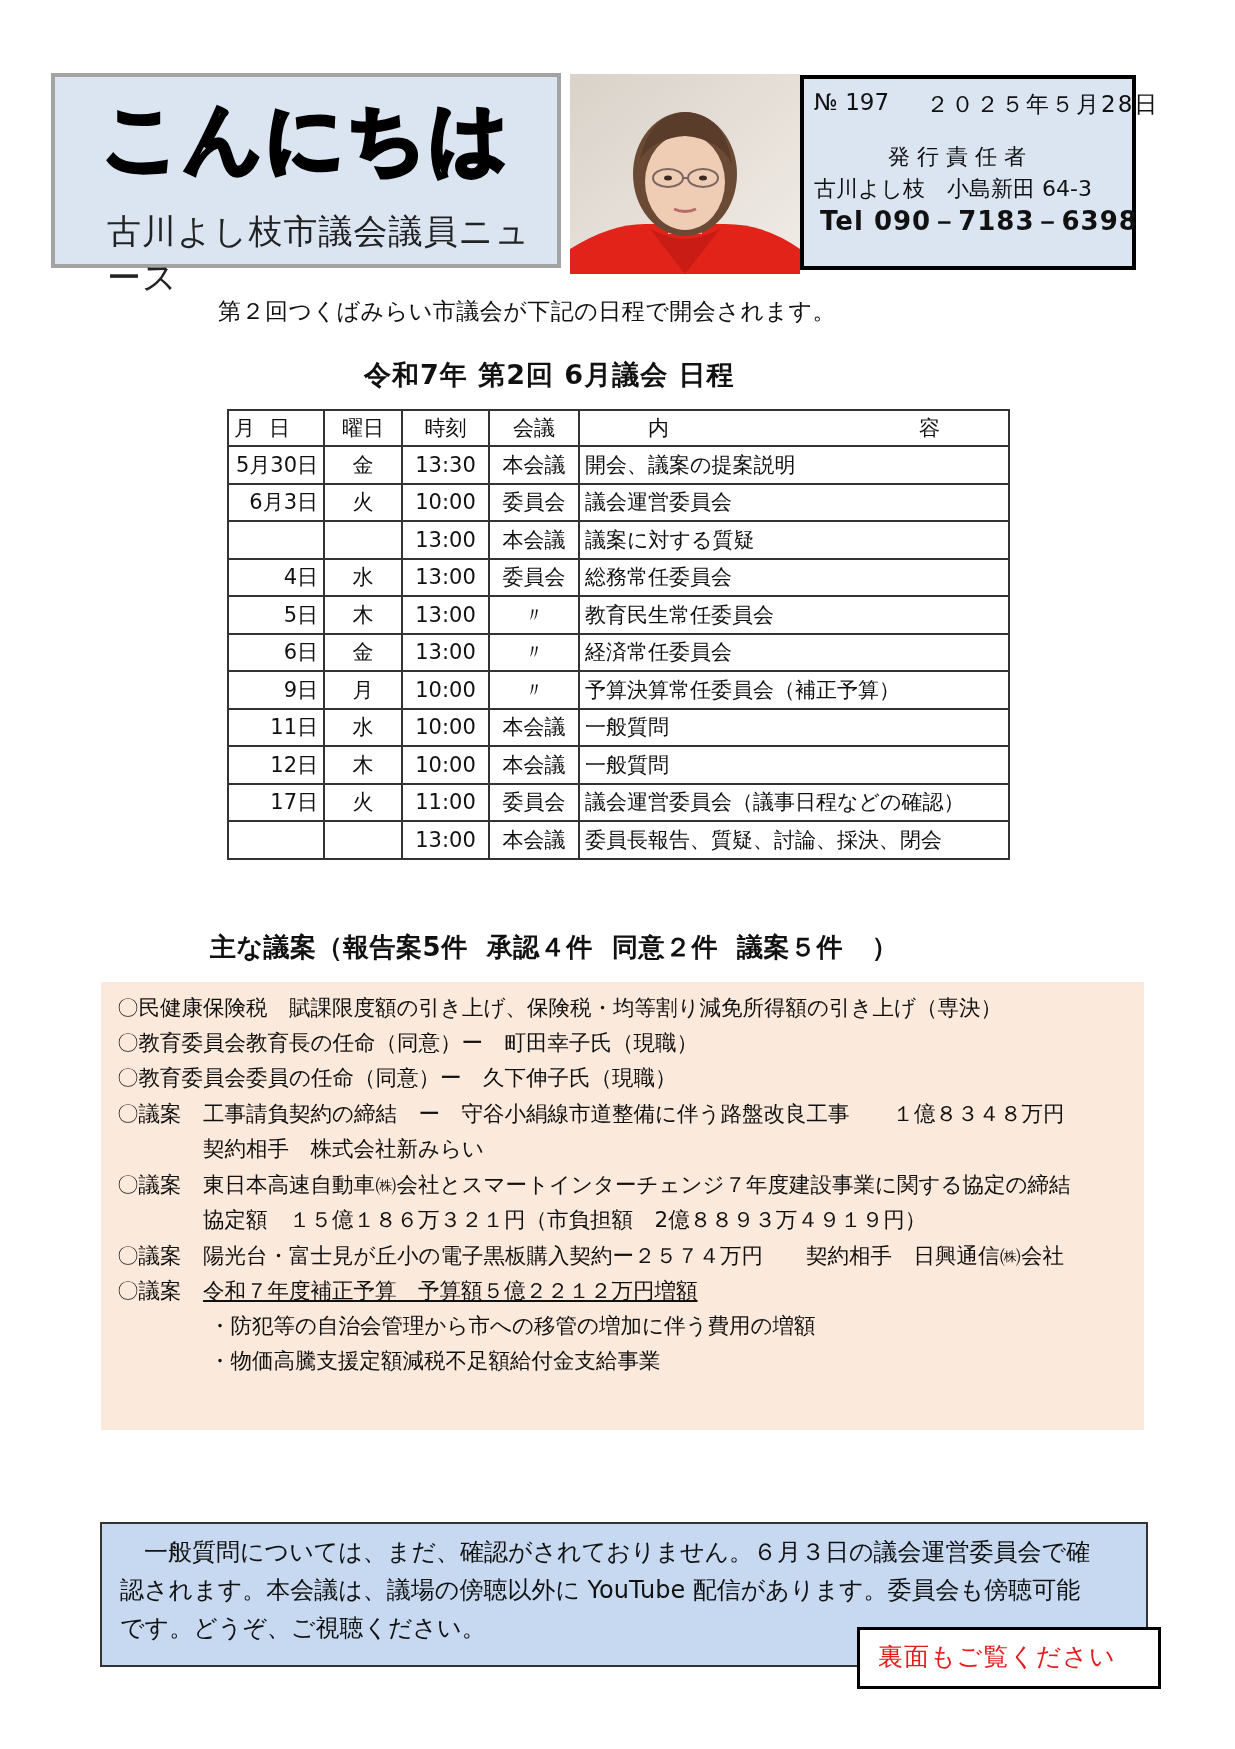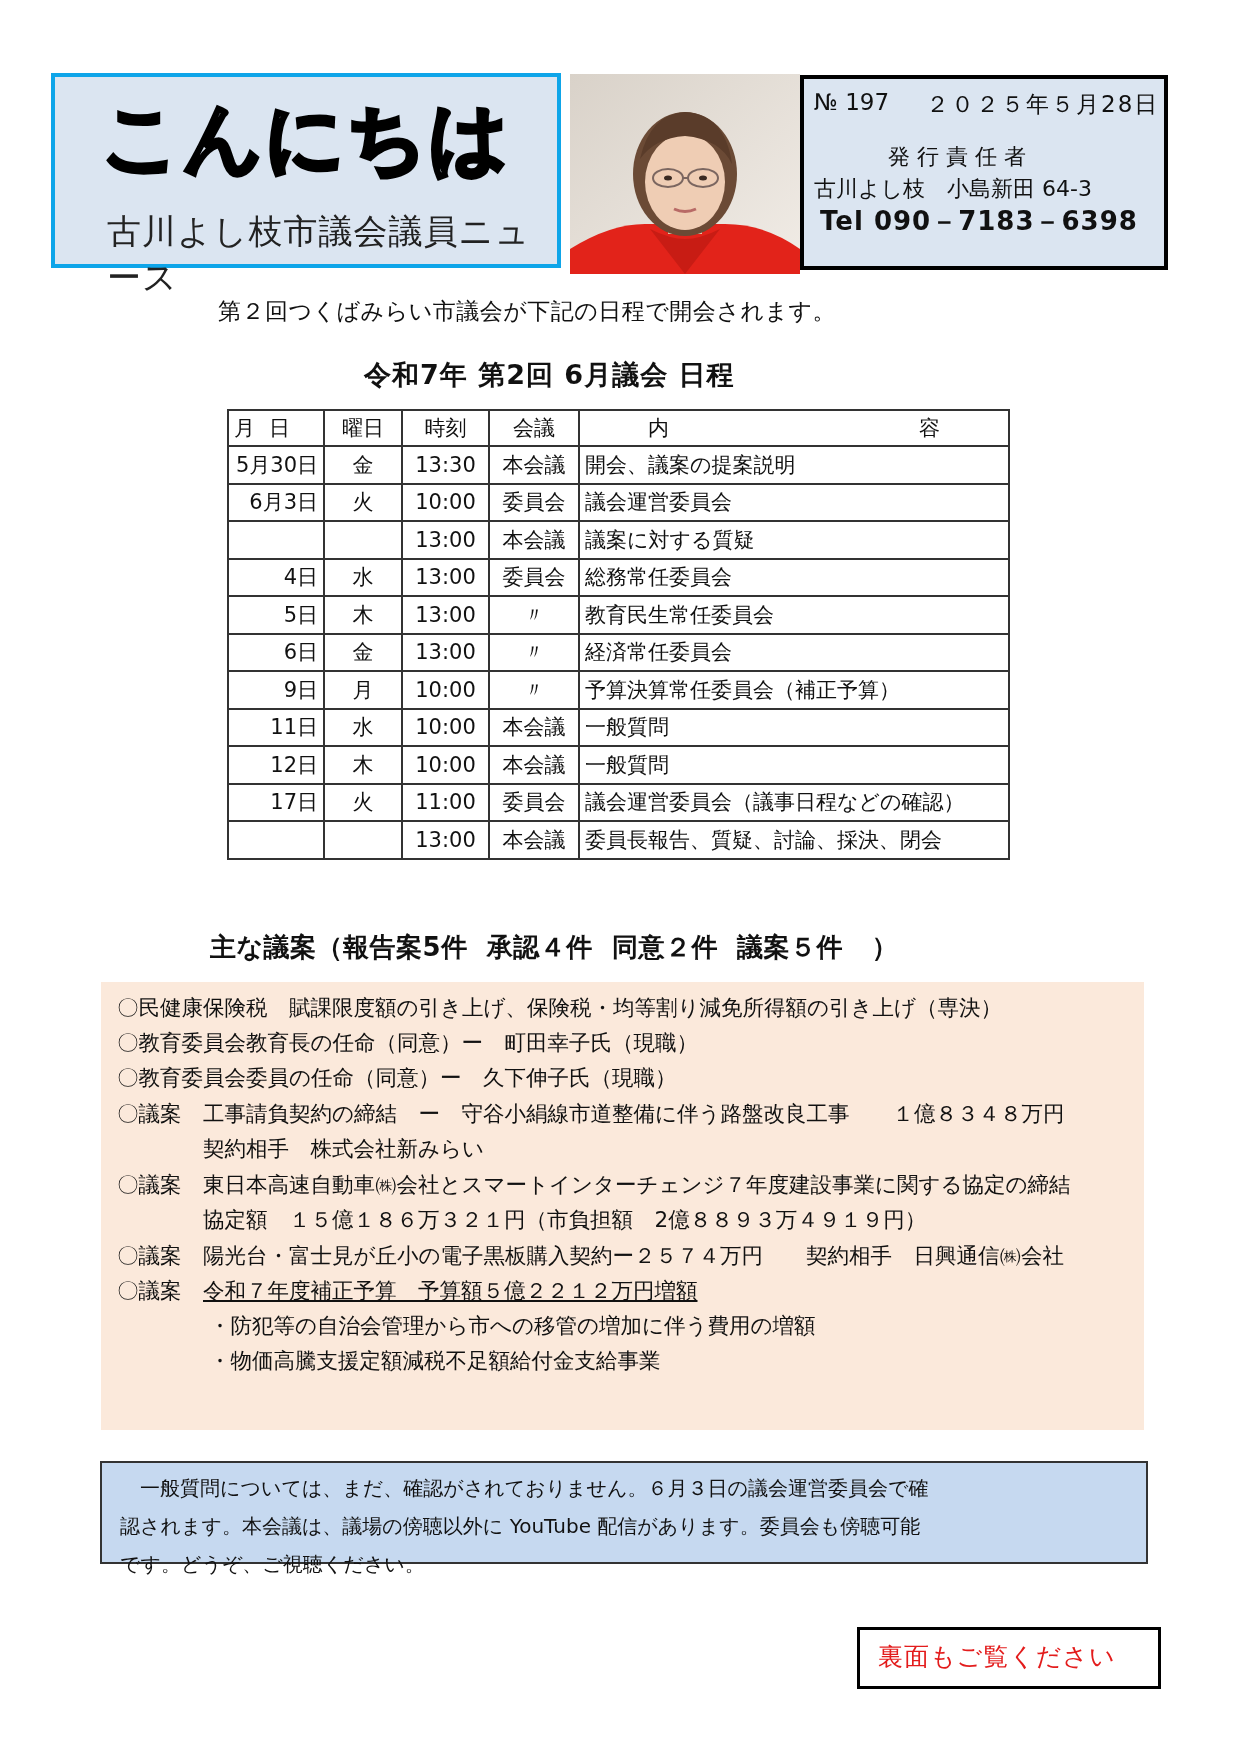--- a/index.html
+++ b/index.html
@@ -2,33 +2,33 @@
 <html><head>
 <meta charset="utf-8">
 <style>
   html, body { margin:0; padding:0; background:#ffffff; }
   body { width:1235px; height:1749px; position:relative; overflow:hidden;
          font-family:"DejaVu Sans", "Liberation Sans", sans-serif; color:#111; }
   .abs { position:absolute; }
 
   
   .title-box { left:51px; top:73px; width:510px; height:195px; background:#dbe5f1;
-               border:4px solid #0ea5e9; box-sizing:border-box; }
+               border:4px solid #a3a3a3; box-sizing:border-box; }
   .title-main { position:absolute; left:0; right:0; top:22px; text-align:center;
                 font-size:78px; font-weight:bold; color:#dbe5f1;
                 -webkit-text-stroke:4px #000; letter-spacing:2px; line-height:1; }
   .title-sub { position:absolute; left:52px; top:132px; font-size:34px; color:#222;
                letter-spacing:1px; }
 
   
   .photo { left:570px; top:74px; width:230px; height:200px; background:#e9e4df; overflow:hidden; }
   .photo svg { width:100%; height:100%; display:block; }
 
   
-  .info-box { left:800px; top:75px; width:368px; height:195px; background:#dbe5f1;
+  .info-box { left:800px; top:75px; width:336px; height:195px; background:#dbe5f1;
               border:4px solid #000; box-sizing:border-box; font-size:23px; }
   .info-line { position:absolute; white-space:nowrap; }
 
   
   .intro { left:210px; top:296px; font-size:23px; letter-spacing:0.5px;margin-left:8px; }
   .sched-title { left:364px; top:357px; font-size:27px; font-weight:bold; letter-spacing:1px; }
 
   
   .sched-table { left:227px; top:409px; border-collapse:collapse; font-size:21px; }
   .sched-table th, .sched-table td { border:2px solid #333; height:35.5px; padding:0 5px;
@@ -46,22 +46,22 @@
   
   .bills-head { left:210px; top:930px; width:760px; font-size:26px; font-weight:bold;
                 border-bottom:3px solid #000; padding-bottom:18px; letter-spacing:0.5px; white-space:pre; }
 
   
   .bills-box { left:101px; top:982px; width:1043px; height:448px; background:#fbe9db; }
   .bill-line { position:absolute; white-space:pre; font-size:21.5px; }
   .u { text-decoration:underline; }
 
   
-  .notice-box { left:100px; top:1461px; width:1048px; height:103px; background:#c6d9f0;
-                border:2px solid #333; box-sizing:border-box; font-size:20px; }
+  .notice-box { left:100px; top:1522px; width:1048px; height:145px; background:#c6d9f0;
+                border:2px solid #333; box-sizing:border-box; font-size:24px; }
   .notice-line { position:absolute; left:18px; white-space:pre; }
 
   
   .back-box { left:857px; top:1627px; width:304px; height:62px; border:3.5px solid #000;
               box-sizing:border-box; background:#fff; }
   .back-text { position:absolute; left:18px; top:10px; color:#e31c1c; font-size:25px;
                font-family:"DejaVu Serif", "Liberation Serif", serif; letter-spacing:1px; }
 </style>
 </head>
 <body>

